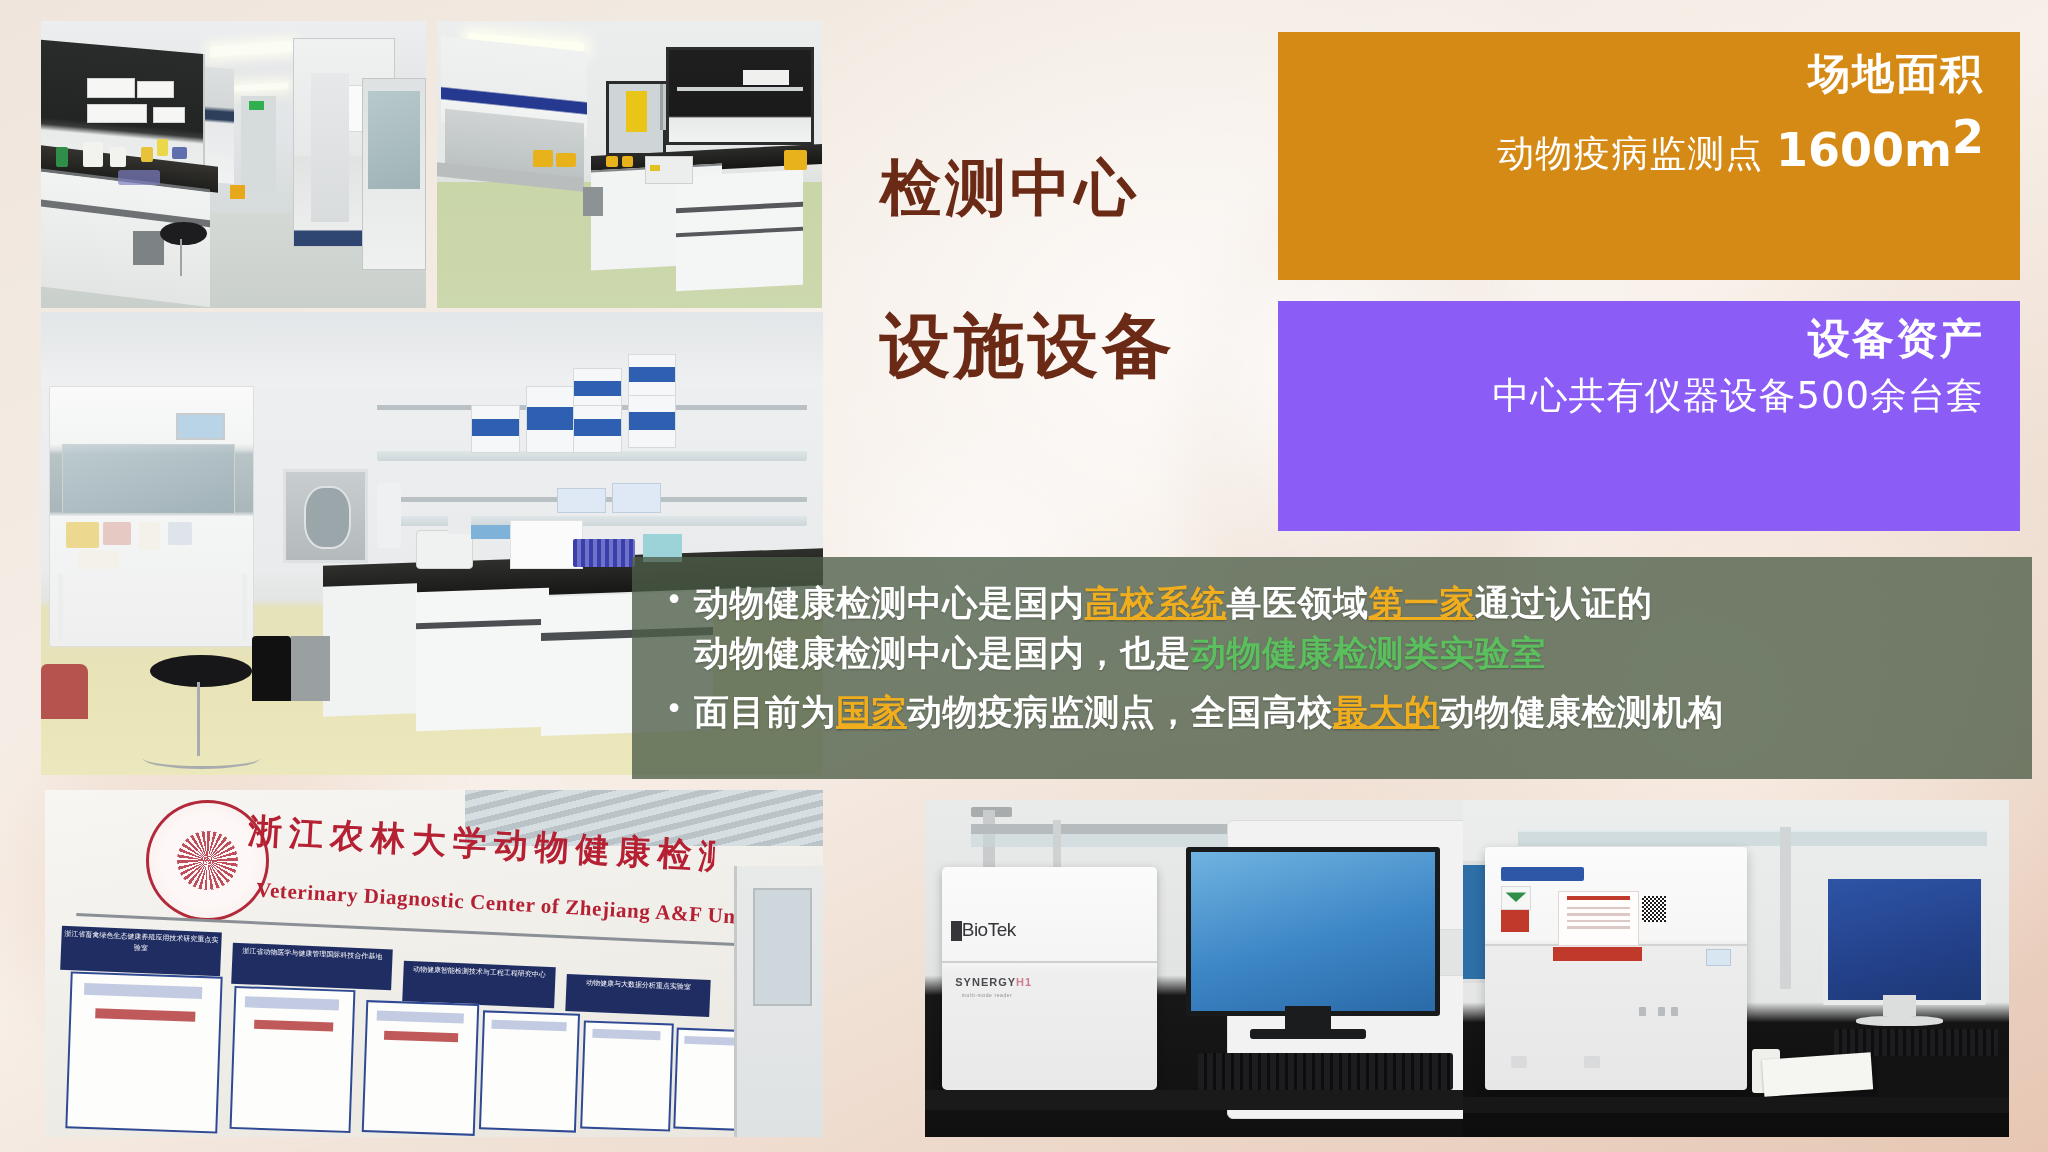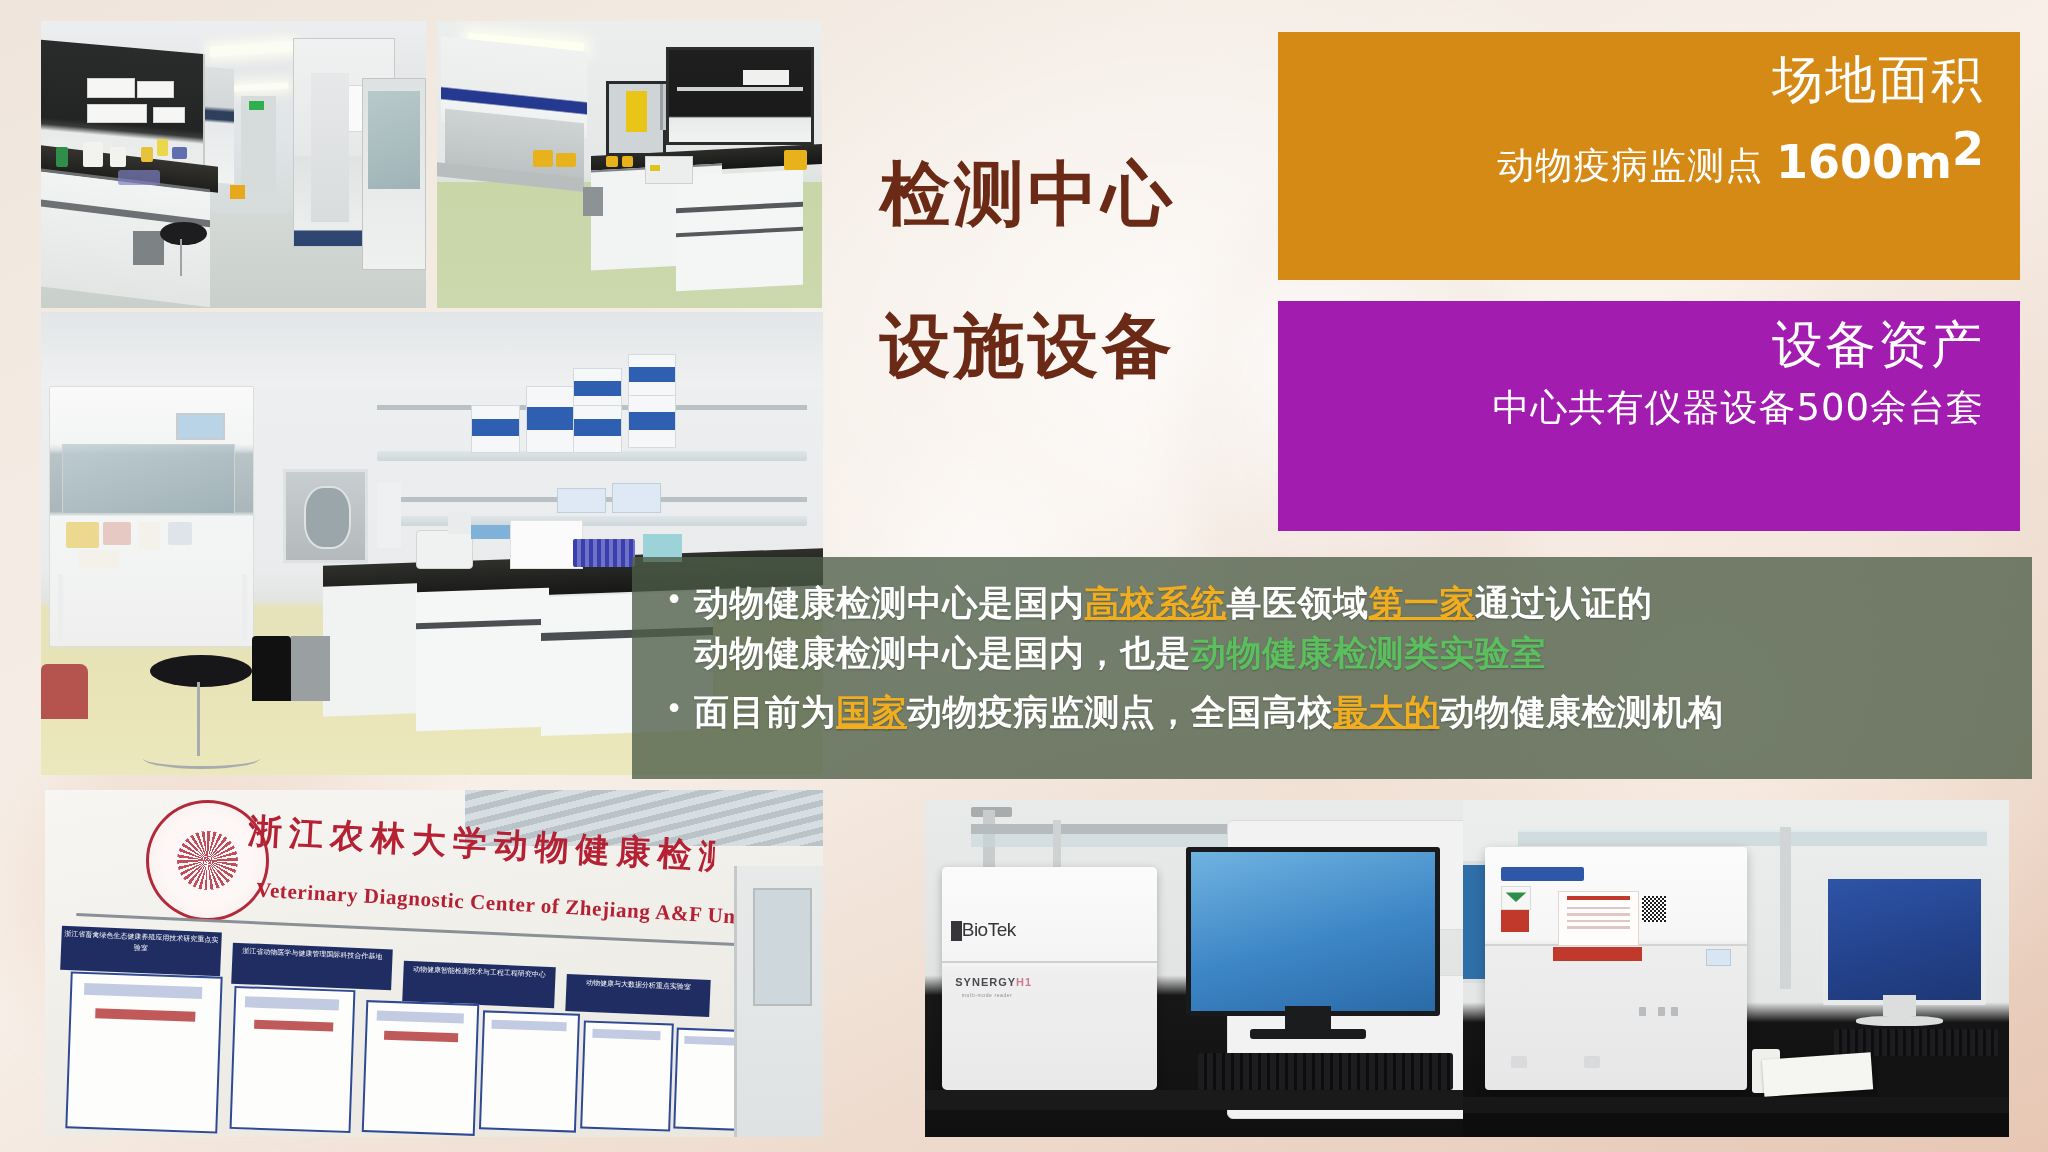--- a/index.html
+++ b/index.html
@@ -274,31 +274,31 @@
   .p6 .tower{position:absolute;left:76%;top:76%;width:24%;height:12%;background:#131314;border-radius:2px;}
   .p6 .paper{position:absolute;left:55%;top:76%;width:20%;height:11%;background:#f5f5f2;transform:rotate(-4deg);
     box-shadow:0 1px 3px rgba(0,0,0,.3);}
   .p6 .roll{position:absolute;left:53%;top:74%;width:5%;height:13%;background:#efefec;border-radius:3px;}
   .p6 .benchtop{position:absolute;left:0;top:88%;width:100%;height:5%;background:#171717;}
   .p6 .leftmon{position:absolute;left:-4%;top:18%;width:10%;height:34%;background:#2e6fa8;border:4px solid #dddede;}
 
   
   .title{position:absolute;color:#6b2a15;font-weight:bold;letter-spacing:4px;
     font-family:"DejaVu Sans","Liberation Sans",sans-serif;white-space:nowrap;}
-  .title1{left:880px;top:148px;font-size:70px;}
+  .title1{left:880px;top:148px;font-size:61px;}
   .title2{left:880px;top:300px;font-size:70px;}
 
   
   .infobox{position:absolute;color:#fff;text-align:right;
     font-family:"DejaVu Sans","Liberation Sans",sans-serif;}
   .box-orange{left:1278px;top:32px;width:742px;height:248px;background:#d68a16;
               padding:14px 36px 0 24px;box-sizing:border-box;}
-  .box-brown{left:1278px;top:301px;width:742px;height:230px;background:#a21caf;
+  .box-brown{left:1278px;top:301px;width:742px;height:230px;background:#8b5cf6;
              padding:10px 36px 0 24px;box-sizing:border-box;}
-  .ib-head{font-size:51px;font-weight:normal;line-height:1.35;letter-spacing:2px;}
+  .ib-head{font-size:42px;font-weight:bold;line-height:1.35;letter-spacing:2px;}
   .ib-line{font-size:37px;line-height:1.5;letter-spacing:1px;}
   .ib-line .big{font-size:46px;font-weight:bold;letter-spacing:0;}
   .ib-line sup{font-size:.58em;vertical-align:super;}
   .ib-line2{font-size:35px;line-height:1.45;letter-spacing:1px;}
   .ib-line2 .big{font-size:36px;font-weight:bold;}
 
   
   .bullets{position:absolute;left:632px;top:557px;width:1400px;height:222px;
     background:rgba(77,94,72,.78);
     padding:22px 30px 0 22px;box-sizing:border-box;

